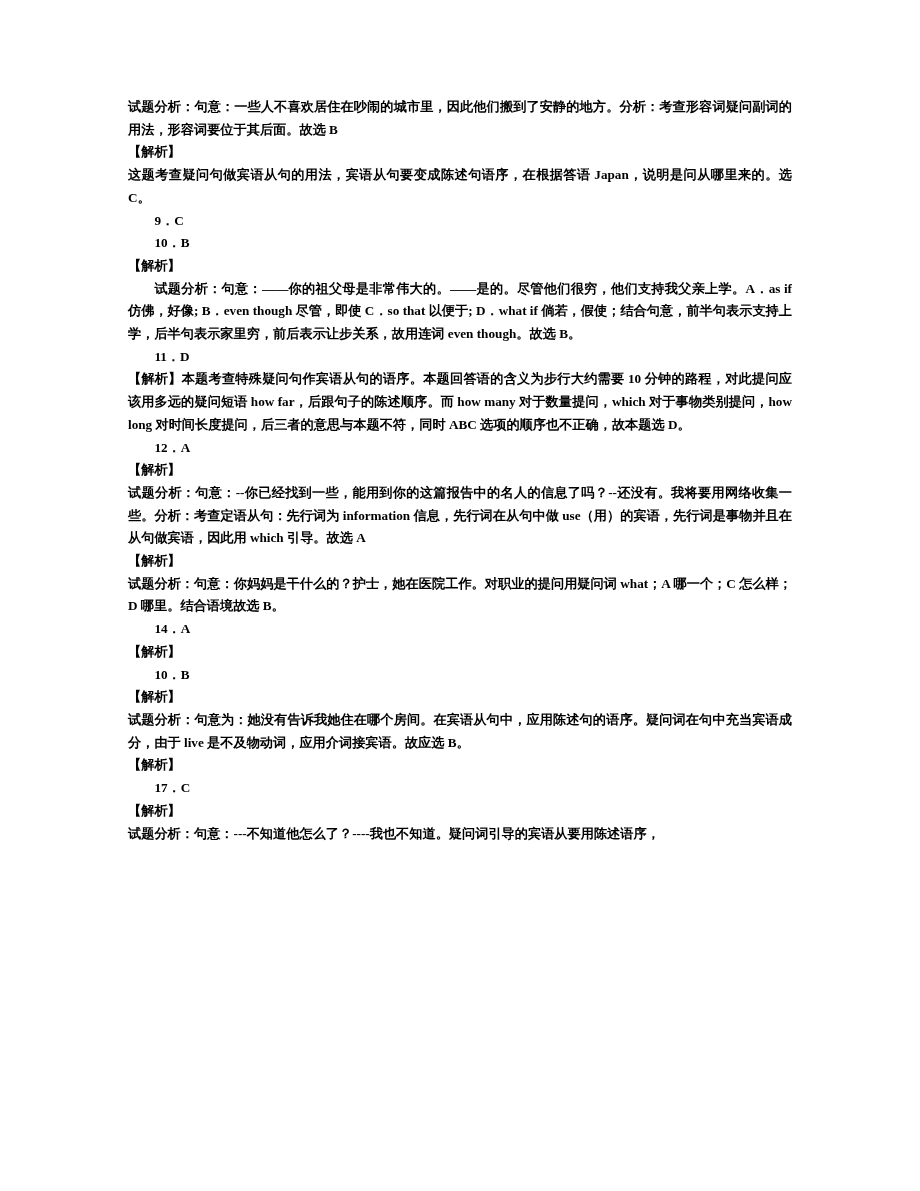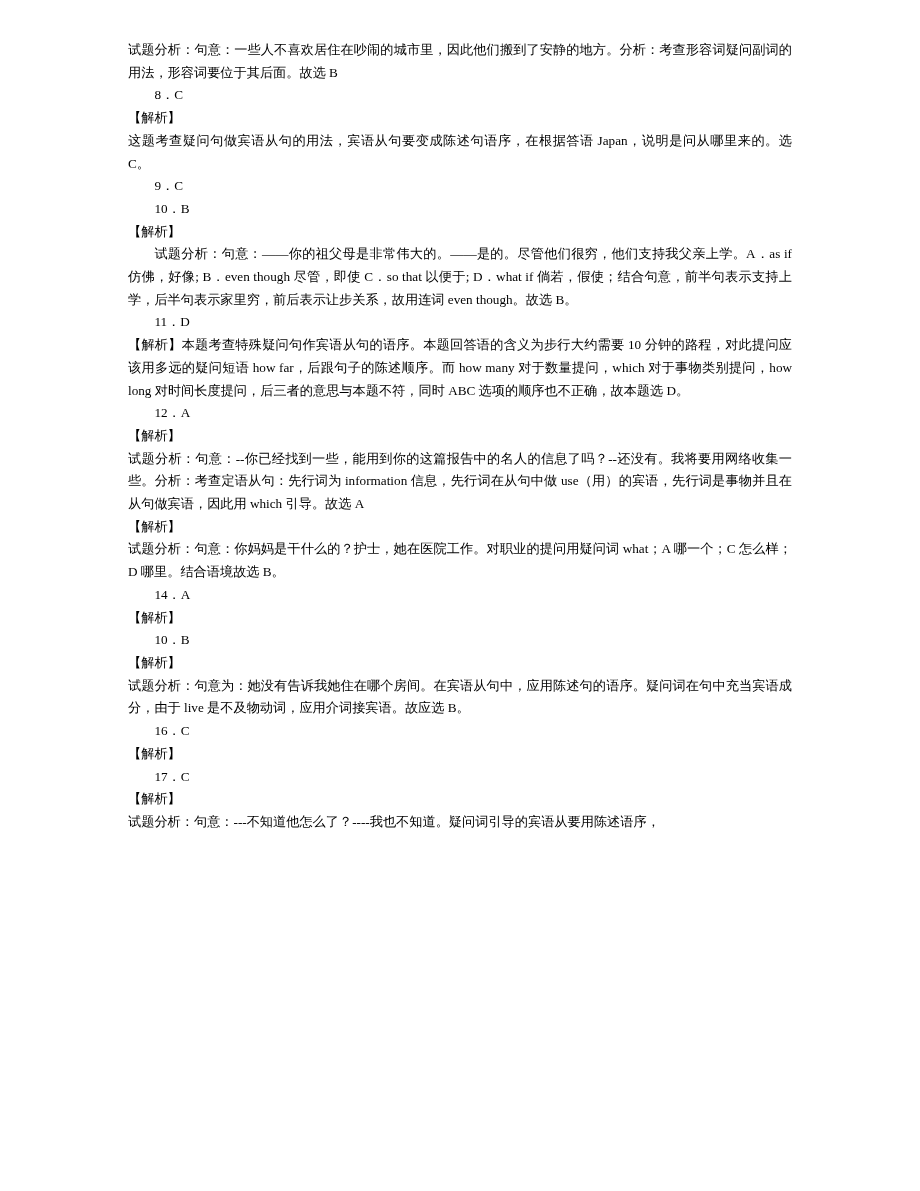--- a/index.html
+++ b/index.html
@@ -11,22 +11,23 @@
     width: 920px;
     height: 1191px;
     font-family: "Liberation Serif", "DejaVu Serif", serif;
     color: #000000;
   }
   .page {
     position: relative;
     width: 920px;
     height: 1191px;
     box-sizing: border-box;
-    padding: 39px 128px 80px 128px;
+    padding: 96px 128px 80px 128px;
     background: #ffffff;
+    font-weight: bold;
   }
   .doc-body {
     font-size: 13.2px;
     line-height: 1.72;
     text-align: justify;
     text-justify: inter-ideograph;
   }
   .para {
     margin: 0 0 0 0;
     white-space: normal;
@@ -43,39 +44,37 @@
     margin: 0;
   }
 </style>
 </head>
 <body>
 
 <div class="page">
   <div class="doc-body">
 
     <p class="para">试题分析：句意：一些人不喜欢居住在吵闹的城市里，因此他们搬到了安静的地方。分析：考查形容词疑问副词的用法，形容词要位于其后面。故选 B</p>
-    <p class="ans">8．C</p>
     <p class="tag">【解析】</p>
     <p class="para">这题考查疑问句做宾语从句的用法，宾语从句要变成陈述句语序，在根据答语 Japan，说明是问从哪里来的。选 C。</p>
     <p class="ans">9．C</p>
     <p class="ans">10．B</p>
     <p class="tag">【解析】</p>
     <p class="para indent">试题分析：句意：——你的祖父母是非常伟大的。——是的。尽管他们很穷，他们支持我父亲上学。A．as if  仿佛，好像; B．even though 尽管，即使 C．so that  以便于; D．what if 倘若，假使；结合句意，前半句表示支持上学，后半句表示家里穷，前后表示让步关系，故用连词 even though。故选 B。</p>
     <p class="ans">11．D</p>
     <p class="tag">【解析】本题考查特殊疑问句作宾语从句的语序。本题回答语的含义为步行大约需要 10 分钟的路程，对此提问应该用多远的疑问短语 how far，后跟句子的陈述顺序。而 how many 对于数量提问，which 对于事物类别提问，how long 对时间长度提问，后三者的意思与本题不符，同时 ABC 选项的顺序也不正确，故本题选 D。</p>
     <p class="ans">12．A</p>
     <p class="tag">【解析】</p>
     <p class="para">试题分析：句意：--你已经找到一些，能用到你的这篇报告中的名人的信息了吗？--还没有。我将要用网络收集一些。分析：考查定语从句：先行词为 information 信息，先行词在从句中做 use（用）的宾语，先行词是事物并且在从句做宾语，因此用 which 引导。故选 A</p>
     <p class="tag">【解析】</p>
     <p class="para">试题分析：句意：你妈妈是干什么的？护士，她在医院工作。对职业的提问用疑问词 what；A 哪一个；C 怎么样；D 哪里。结合语境故选 B。</p>
     <p class="ans">14．A</p>
     <p class="tag">【解析】</p>
     <p class="ans">10．B</p>
     <p class="tag">【解析】</p>
     <p class="para">试题分析：句意为：她没有告诉我她住在哪个房间。在宾语从句中，应用陈述句的语序。疑问词在句中充当宾语成分，由于 live 是不及物动词，应用介词接宾语。故应选 B。</p>
-    <p class="ans">16．C</p>
     <p class="tag">【解析】</p>
     <p class="ans">17．C</p>
     <p class="tag">【解析】</p>
     <p class="para">试题分析：句意：---不知道他怎么了？----我也不知道。疑问词引导的宾语从要用陈述语序，</p>
 
   </div>
 </div>
 
 </body></html>

